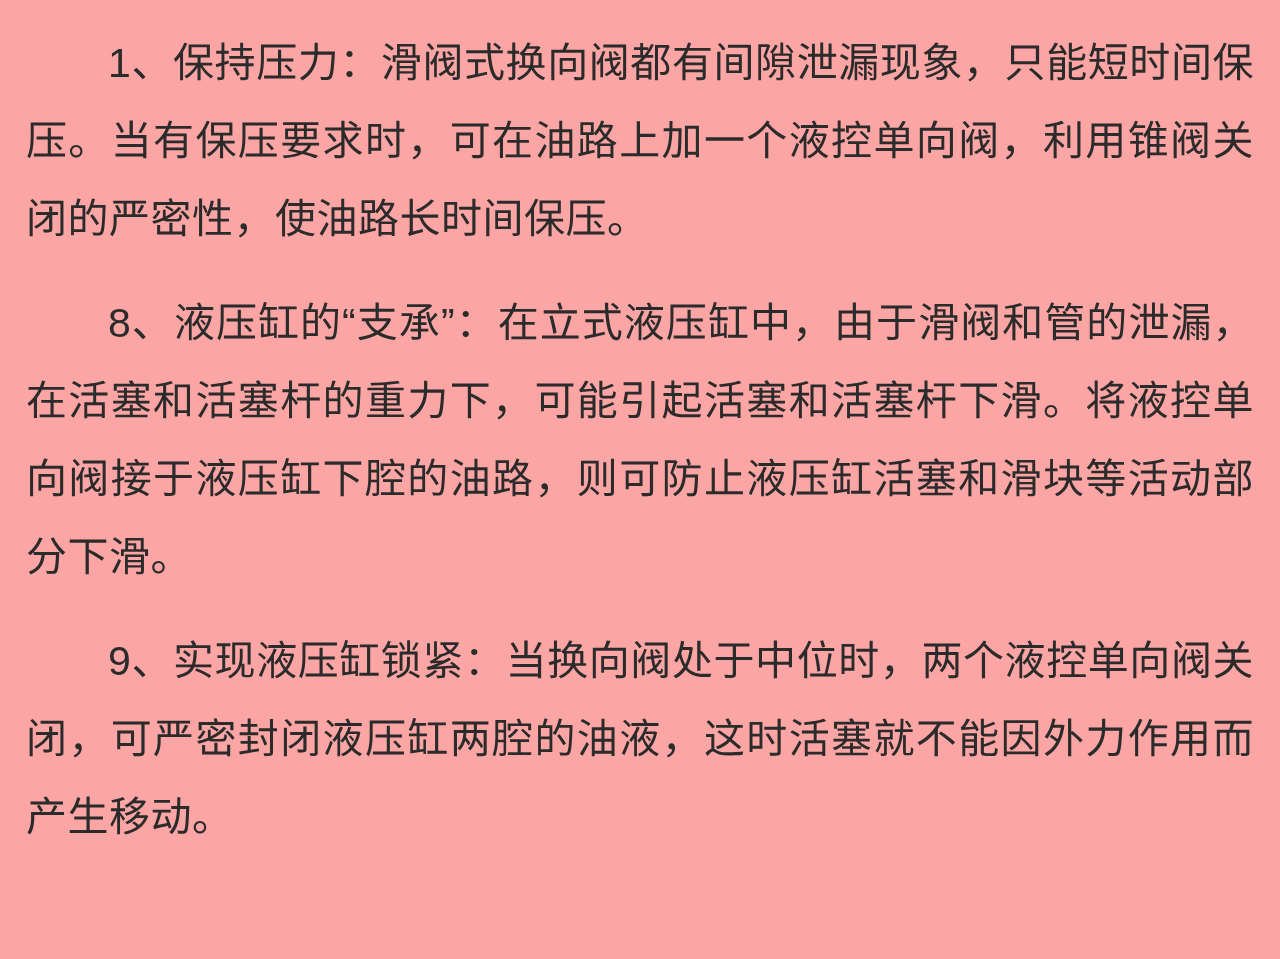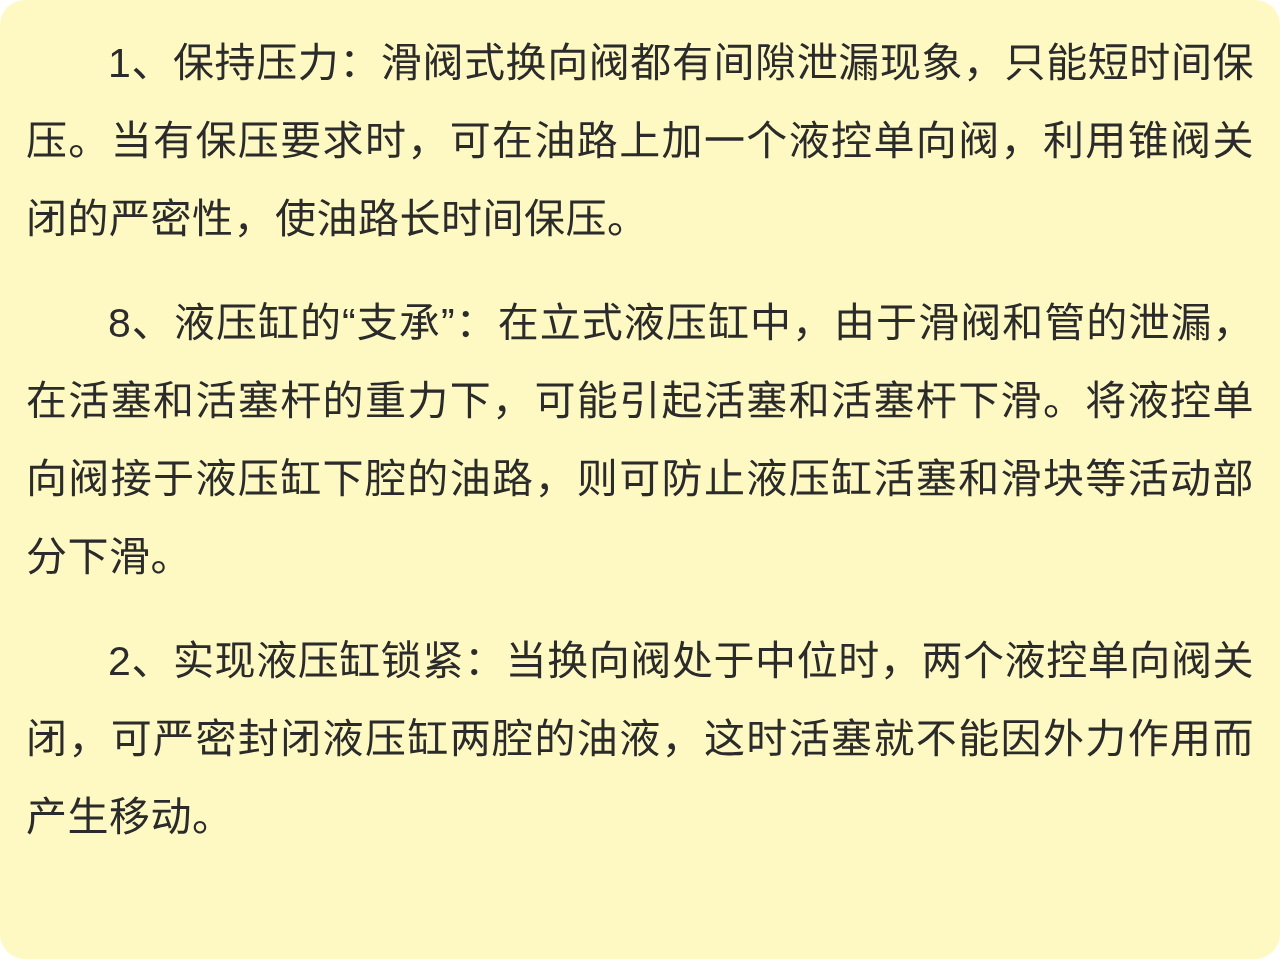--- a/index.html
+++ b/index.html
@@ -10,23 +10,22 @@
   body {
     width: 1280px;
     height: 959px;
     overflow: hidden;
     font-family: "Liberation Sans", "DejaVu Sans", sans-serif;
   }
   .page {
     box-sizing: border-box;
     width: 1280px;
     height: 959px;
-    background: #fef9c3;
+    background: #fca5a5;
     padding: 24px 26px 0 26px;
-    border-radius: 25px;
   }
   .para {
     color: #2b2b2b;
     font-size: 41px;
     line-height: 78px;
     letter-spacing: 0.5px;
     text-align: justify;
     text-justify: inter-ideograph;
     text-indent: 2em;
     margin: 0 0 26px 0;
@@ -35,14 +34,14 @@
   .para:last-child {
     margin-bottom: 0;
   }
 </style>
 </head>
 <body>
 
 <div class="page">
   <p class="para">1、保持压力：滑阀式换向阀都有间隙泄漏现象，只能短时间保压。当有保压要求时，可在油路上加一个液控单向阀，利用锥阀关闭的严密性，使油路长时间保压。</p>
   <p class="para">8、液压缸的“支承”：在立式液压缸中，由于滑阀和管的泄漏，在活塞和活塞杆的重力下，可能引起活塞和活塞杆下滑。将液控单向阀接于液压缸下腔的油路，则可防止液压缸活塞和滑块等活动部分下滑。</p>
-  <p class="para">2、实现液压缸锁紧：当换向阀处于中位时，两个液控单向阀关闭，可严密封闭液压缸两腔的油液，这时活塞就不能因外力作用而产生移动。</p>
+  <p class="para">9、实现液压缸锁紧：当换向阀处于中位时，两个液控单向阀关闭，可严密封闭液压缸两腔的油液，这时活塞就不能因外力作用而产生移动。</p>
 </div>
 
 </body></html>

